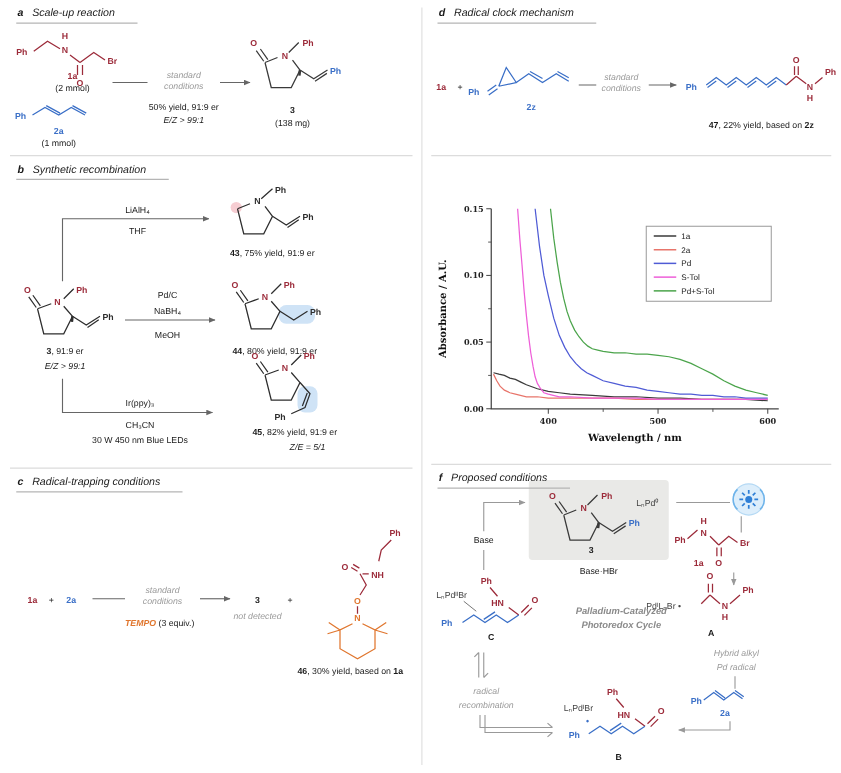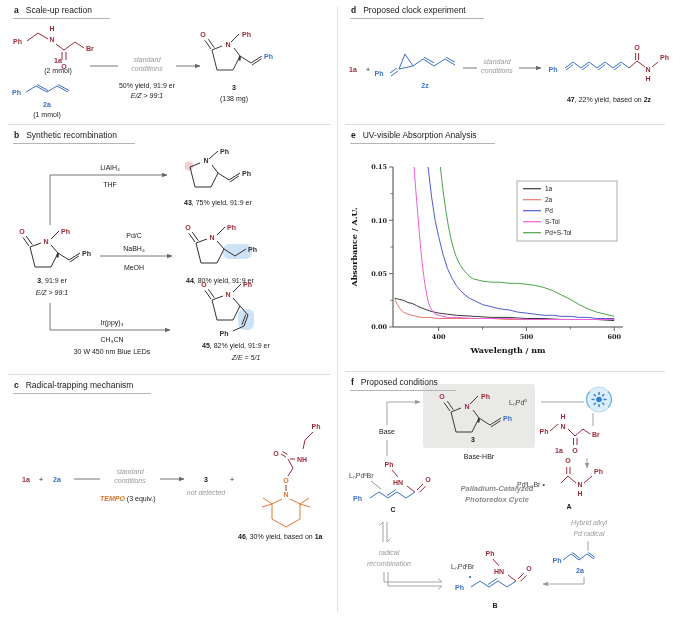--- a/index.html
+++ b/index.html
@@ -1,18 +1,18 @@
 <!DOCTYPE html>
 <html><head>
 <meta charset="utf-8">
 <style>
 *{margin:0;padding:0;box-sizing:border-box}
 html,body{width:673px;height:618px;background:#fff;font-family:"Liberation Sans",sans-serif;position:relative;overflow:hidden}
 .panel{position:absolute}
-.panel-header{position:absolute;top:5px;left:13px;font-size:8.5px;color:#1a1a1a;border-bottom:1px solid #b5b5b5;padding:0 18px 3px 1px;white-space:nowrap;z-index:2}
+.panel-header{position:absolute;top:5px;left:13px;font-size:8.5px;font-style:italic;color:#1a1a1a;border-bottom:1px solid #b5b5b5;padding:0 18px 3px 1px;white-space:nowrap;z-index:2}
 .panel-header .pl{font-weight:bold;margin-right:7px}
 .scheme{position:absolute;left:0;top:0}
 .divider{position:absolute;background:#dcdcdc;height:1px}
 .vdivider{position:absolute;background:#e2e2e2;width:1px}
 text{font-family:"Liberation Sans",sans-serif}
 .atom{font-size:7px;font-weight:bold}
 .lbl{font-size:7px;fill:#1a1a1a}
 .b{font-weight:bold}
 .it{font-style:italic}
 .gi{font-size:7px;fill:#9a9a9a;font-style:italic}
@@ -134,21 +134,21 @@
       <text class="atom red" x="243" y="162">Ph</text>
       <text class="atom dark" x="224" y="211" text-anchor="middle">Ph</text>
       <text class="lbl" x="202" y="223"><tspan class="b">45</tspan><tspan>, 82% yield, 91:9 er</tspan></text>
       <text class="lbl it" x="246" y="235" text-anchor="middle">Z/E = 5/1</text>
     </g>
   </svg>
 </div>
 
 <div class="panel" style="left:0;top:375px;width:337px;height:243px">
   <div class="panel-header">
-    <span class="pl">c</span><span class="pt">Radical-trapping mechanism</span>
+    <span class="pl">c</span><span class="pt">Radical-trapping conditions</span>
   </div>
   <svg class="scheme" width="337" height="243" viewBox="0 0 337 243">
     <defs>
         <marker id="mc" markerWidth="6" markerHeight="6" refX="5.5" refY="2.5" orient="auto">
           <path d="M0,0 L6,2.5 L0,5 Z" fill="#666"></path>
         </marker>
       </defs>
     <text class="lbl b red" x="26" y="107" text-anchor="middle">1a</text>
     <text class="lbl" x="41" y="107" text-anchor="middle">+</text>
     <text class="lbl b blue" x="57" y="107" text-anchor="middle">2a</text>
@@ -170,21 +170,21 @@
       <text class="atom red" x="276" y="81" text-anchor="middle">O</text>
       <text class="atom orange" x="286" y="108" text-anchor="middle">O</text>
       <text class="atom orange" x="286" y="122" text-anchor="middle">N</text>
       <text class="lbl" x="238" y="164"><tspan class="b">46</tspan><tspan>, 30% yield, based on </tspan><tspan class="b">1a</tspan></text>
     </g>
   </svg>
 </div>
 
 <div class="panel" style="left:337px;top:0;width:336px;height:125px">
   <div class="panel-header">
-    <span class="pl">d</span><span class="pt">Proposed clock experiment</span>
+    <span class="pl">d</span><span class="pt">Radical clock mechanism</span>
   </div>
   <svg class="scheme" width="336" height="125" viewBox="0 0 336 125">
     <defs>
         <marker id="md" markerWidth="6" markerHeight="6" refX="5.5" refY="2.5" orient="auto">
           <path d="M0,0 L6,2.5 L0,5 Z" fill="#666"></path>
         </marker>
       </defs>
     <text class="lbl b red" x="16" y="72" text-anchor="middle">1a</text>
     <text class="lbl" x="31" y="72" text-anchor="middle">+</text>
     <g>
@@ -205,23 +205,20 @@
       <text class="atom red" x="300" y="50" text-anchor="middle">O</text>
       <text class="atom red" x="311" y="72" text-anchor="middle">N</text>
       <text class="atom red" x="311" y="81" text-anchor="middle">H</text>
       <text class="atom red" x="323" y="60">Ph</text>
       <text class="lbl" x="272" y="102" text-anchor="middle"><tspan class="b">47</tspan><tspan>, 22% yield, based on </tspan><tspan class="b">2z</tspan></text>
     </g>
   </svg>
 </div>
 
 <div class="panel" style="left:337px;top:125px;width:336px;height:247px">
-  <div class="panel-header">
-    <span class="pl">e</span><span class="pt">UV-visible Absorption Analysis</span>
-  </div>
   <svg class="scheme" id="chart-svg" width="336" height="247" viewBox="0 0 336 247">
     <defs>
         <clipPath id="eclip">
           <rect x="56" y="41" width="230" height="162"></rect>
         </clipPath>
       </defs>
     <path d="M56,42 L56,202 L286,202" stroke="#444" stroke-width="1" fill="none"></path>
     <g id="chart-ticks">
         <line x1="101.64885496183206" y1="202" x2="101.64885496183206" y2="206" stroke="#444" stroke-width="0.8"></line>
         <text x="101.64885496183206" y="214" text-anchor="middle" class="ctick">400</text>

